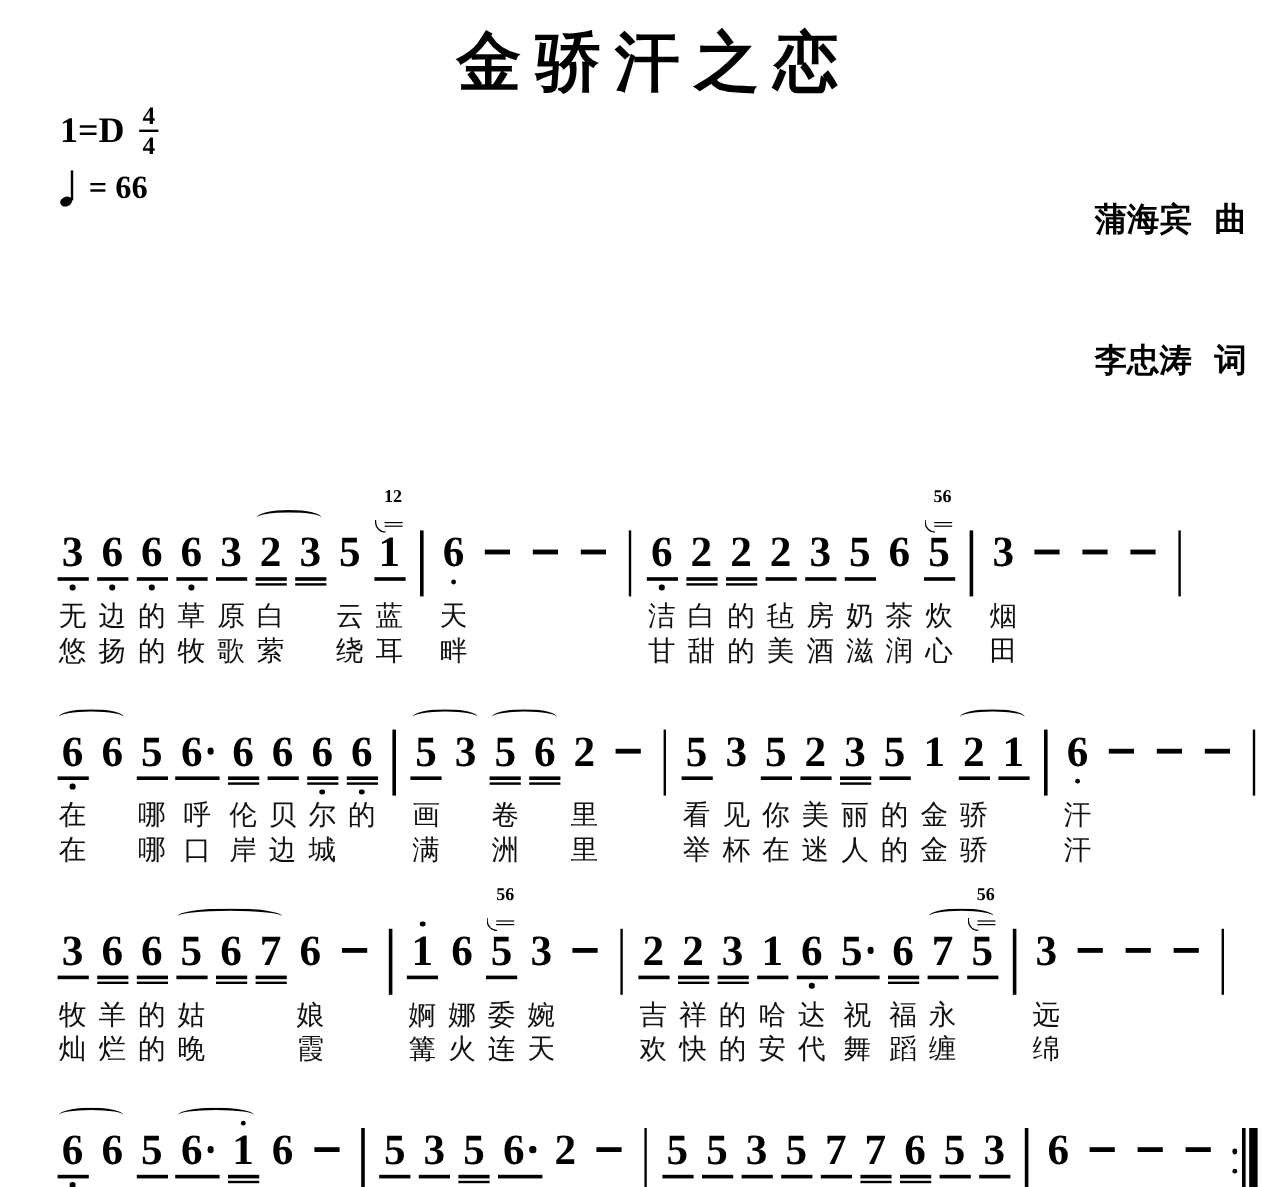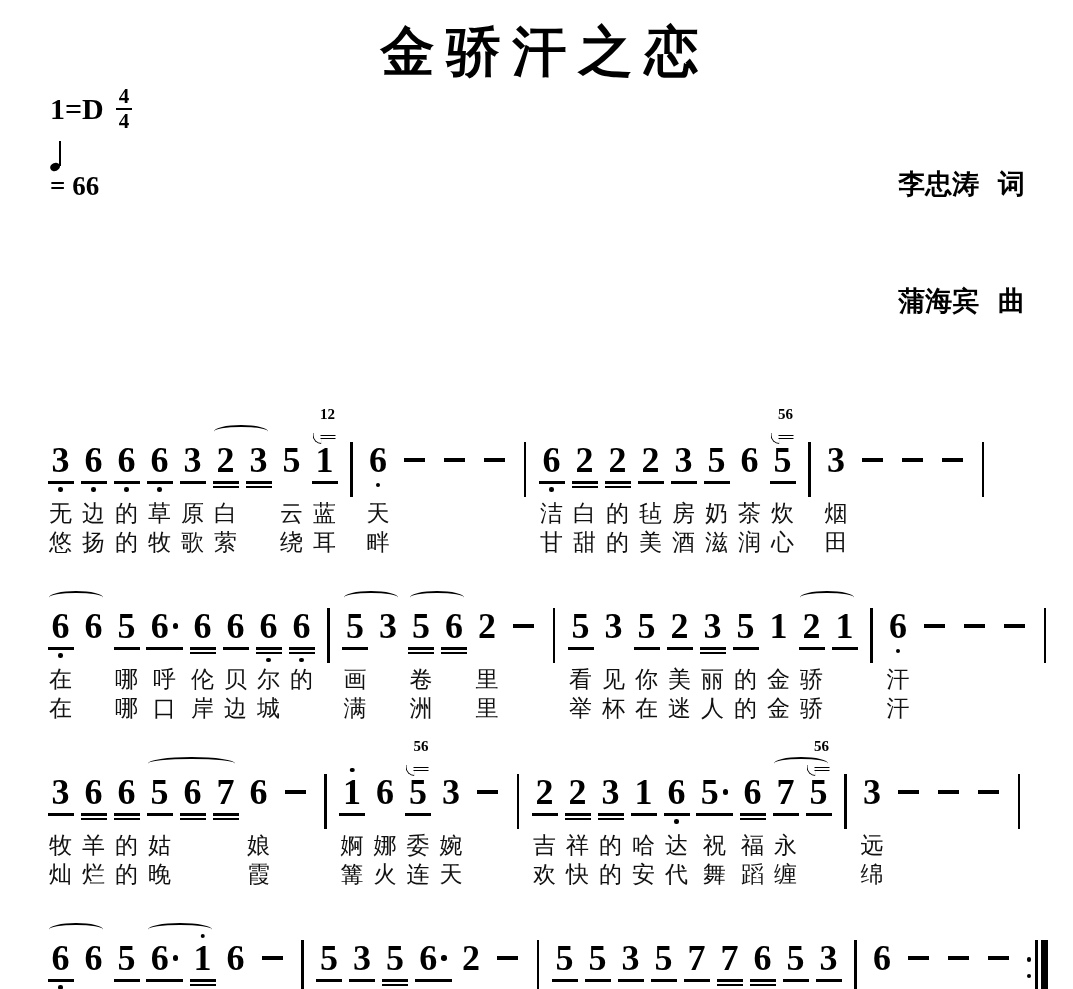--- a/index.html
+++ b/index.html
@@ -2,27 +2,27 @@
 <html><head>
 <meta charset="utf-8">
 <style>
   html,body{margin:0;padding:0;background:#ffffff;}
   body{width:1073px;min-height:989px;color:#000;font-family:"Liberation Sans",sans-serif;overflow:hidden;}
   .sheet{width:1073px;box-sizing:border-box;padding:10px 26px 10px 44px;}
 
   .title{text-align:center;font-family:"DejaVu Serif",serif;font-weight:900;
          font-size:54px;line-height:66px;letter-spacing:12px;margin:8px 0 2px 0;}
 
-  .header{display:flex;justify-content:space-between;align-items:flex-start;margin:2px 22px 18px 6px;}
+  .header{display:flex;justify-content:space-between;align-items:flex-start;margin:2px 8px 18px 6px;}
   .key-row{display:flex;align-items:center;font-family:"Liberation Serif",serif;font-weight:700;font-size:30px;}
   .ts{display:inline-flex;flex-direction:column;margin-left:12px;font-family:"Liberation Serif",serif;
       font-weight:700;font-size:21px;line-height:21px;text-align:center;}
   .ts-top{border-bottom:2.5px solid #000;padding:0 3px 1px 3px;}
   .ts-bot{padding-top:1px;}
-  .tempo-row{display:flex;align-items:flex-start;margin-top:9px;font-family:"Liberation Serif",serif;font-weight:700;font-size:27px;flex-direction:column;}
+  .tempo-row{display:flex;align-items:flex-end;margin-top:9px;font-family:"Liberation Serif",serif;font-weight:700;font-size:27px;}
   .qnote{width:14px;height:30px;position:relative;margin-right:10px;flex:none;}
   .qnote::before{content:'';position:absolute;left:0;bottom:1px;width:10px;height:7.5px;background:#000;border-radius:50%;transform:rotate(-22deg);}
   .qnote::after{content:'';position:absolute;right:3px;top:0;width:2.5px;height:25px;background:#000;}
   .credits{text-align:right;font-family:"DejaVu Serif",serif;font-weight:700;font-size:27px;line-height:39px;white-space:pre;}
 
   .system{display:flex;align-items:flex-start;position:relative;margin-bottom:25px;}
   .cell{display:flex;flex-direction:column;align-items:center;width:33px;flex:none;}
   .cell.w-aug{width:43px;}
   .slot-top{height:26px;position:relative;width:100%;}
   .num{height:38px;font-family:"Liberation Serif",serif;font-weight:700;font-size:36px;line-height:37px;
@@ -66,22 +66,22 @@
           <span class="ts-top">4</span>
           <span class="ts-bot">4</span>
         </span>
       </div>
       <div class="tempo-row">
         <span class="qnote"></span>
         <span>= 66</span>
       </div>
     </div>
     <div class="credits">
+      <div>蒲海宾  曲</div>
       <div>李忠涛  词</div>
-      <div>蒲海宾  曲</div>
     </div>
   </div>
 
   <div id="systems-main">
       <div class="system">
         <div class="cell">
           <div class="slot-top"></div>
           <div class="num">
             <span>3</span>
           </div>

